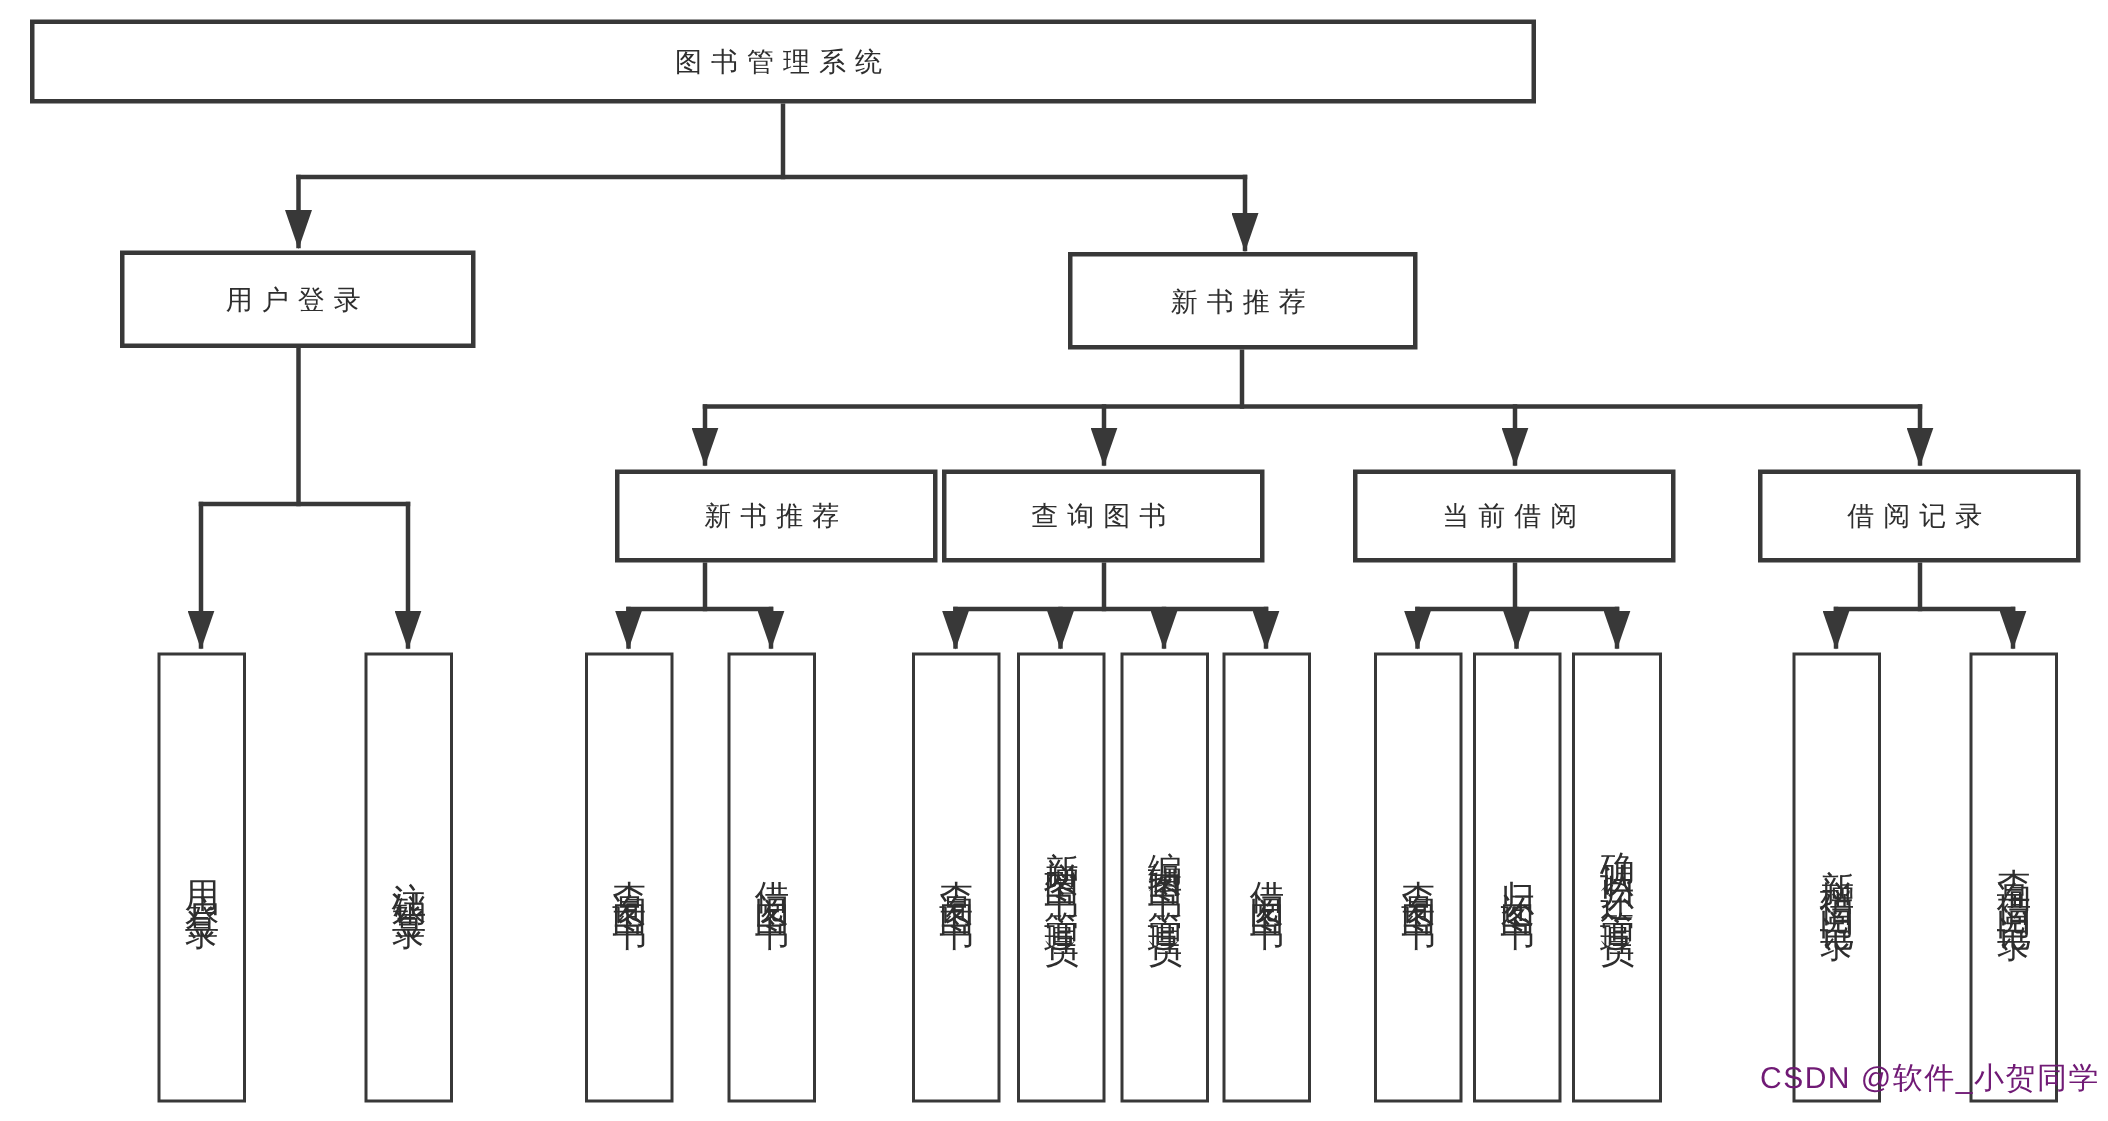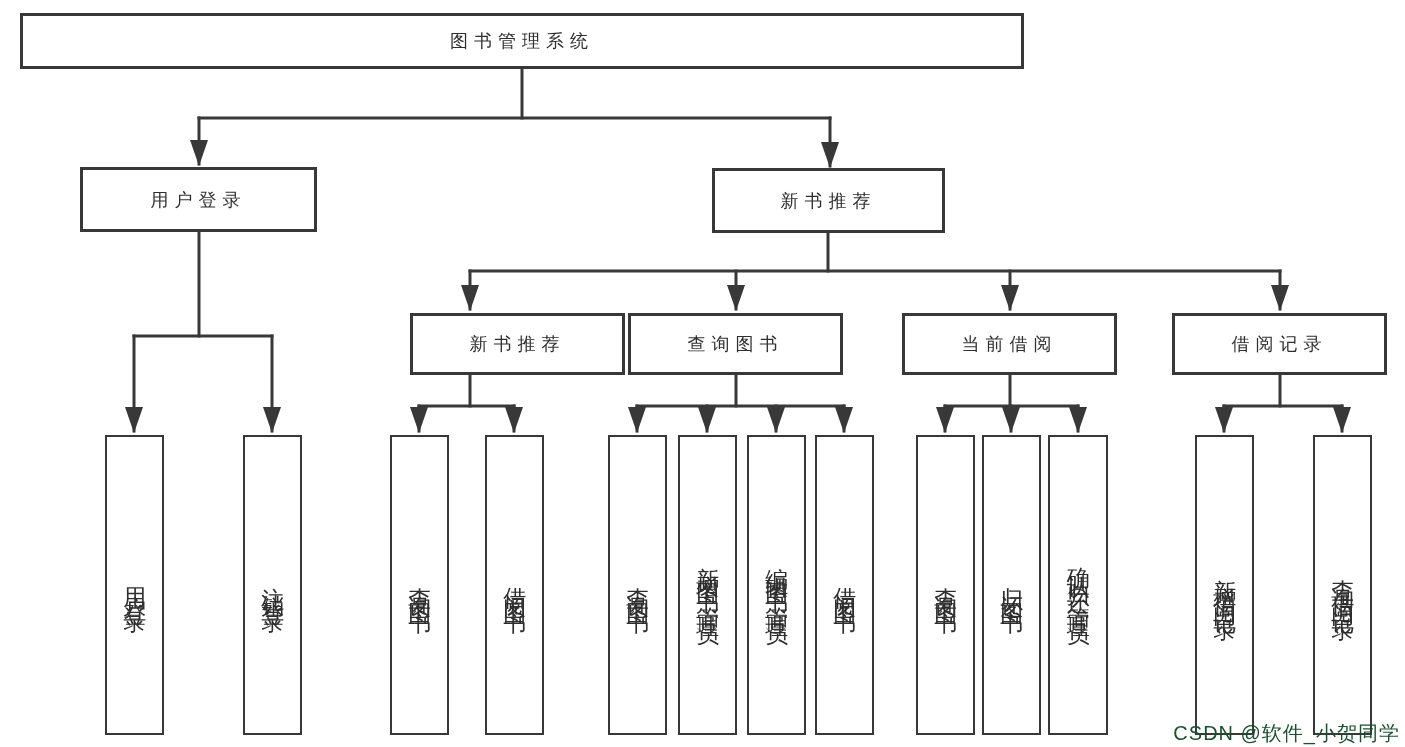--- a/index.html
+++ b/index.html
@@ -36,24 +36,24 @@
     border-width: 2.5px;
     writing-mode: vertical-rl;
     text-orientation: mixed;
     font-size: 23px;
     letter-spacing: 8px;
     line-height: 1.1;
   }
   .watermark {
     position: absolute;
     right: 5px;
-    bottom: 0;
+    bottom: 15px;
     font-size: 20px;
     letter-spacing: 1px;
-    color: #14532d;
+    color: #701a75;
     white-space: nowrap;
     z-index: 5;
   }
 </style>
 </head>
 <body>
 
 <div class="stage">
 
   <svg class="connectors" width="1405" height="747" viewBox="0 0 1405 747" aria-hidden="true">

